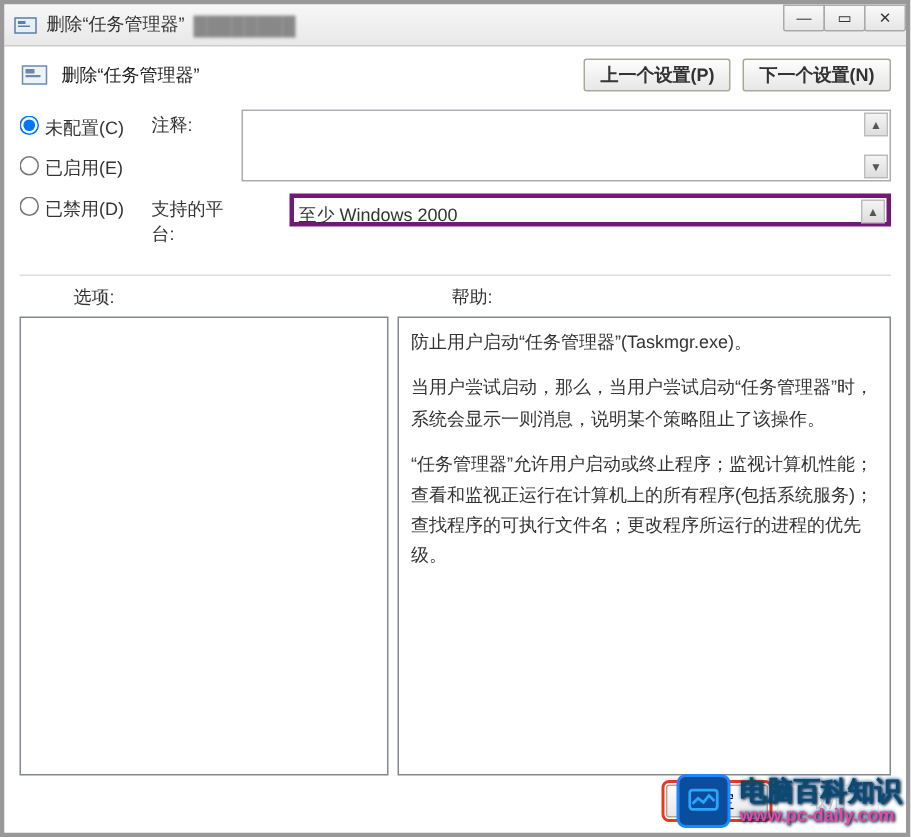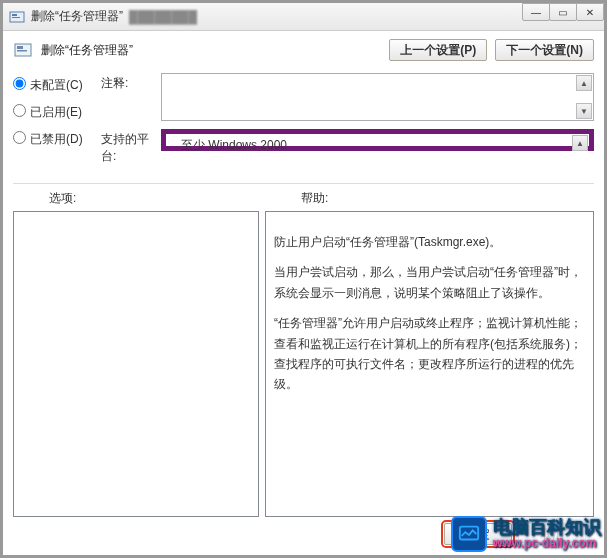--- a/index.html
+++ b/index.html
@@ -108,25 +108,26 @@
       position:absolute; right:1px; width:16px; height:16px;
       background: linear-gradient(to bottom,#f4f4f4,#ddd);
       border:1px solid #bbb;
       display:flex;align-items:center;justify-content:center;
       font-size:8px;color:#555;
     }
     .comment-box .scroll-arrow.up{ top:1px; }
     .comment-box .scroll-arrow.down{ bottom:1px; }
     .platform-box {
       flex:1; height:22px;
-      border:5px solid #701a75;
+      border:3px solid #701a75;
       background:#fff;
-      padding: 3px 15px;
+      padding: 3px 3px;
       position:relative;
       color:#333;
+      margin-left:32px;
     }
     .platform-box .scroll-arrow.up{ top:1px; }
     .divider {
       border:none; border-top:1px solid #ddd;
       margin: 10px 0 6px 0;
     }
     .panes-labels {
       display:flex;
     }
     .pane-label { color:#333; font-size:12px; }
@@ -134,21 +135,21 @@
     .panes {
       display:flex; gap:6px;
       margin-top:4px;
       flex:1;
       min-height:240px;
     }
     .pane-box {
       border:1px solid #828790;
       background:#fff;
       overflow:auto;
-      padding:20px 8px;
+      padding:6px 8px;
       font-size:12px;
       line-height:1.7;
       color:#333;
     }
     .pane-left { width:246px; }
     .pane-right { flex:1; }
     .help-p { margin-bottom:10px; }
     .footer {
       display:flex; justify-content:flex-end;
       padding:6px 8px;

